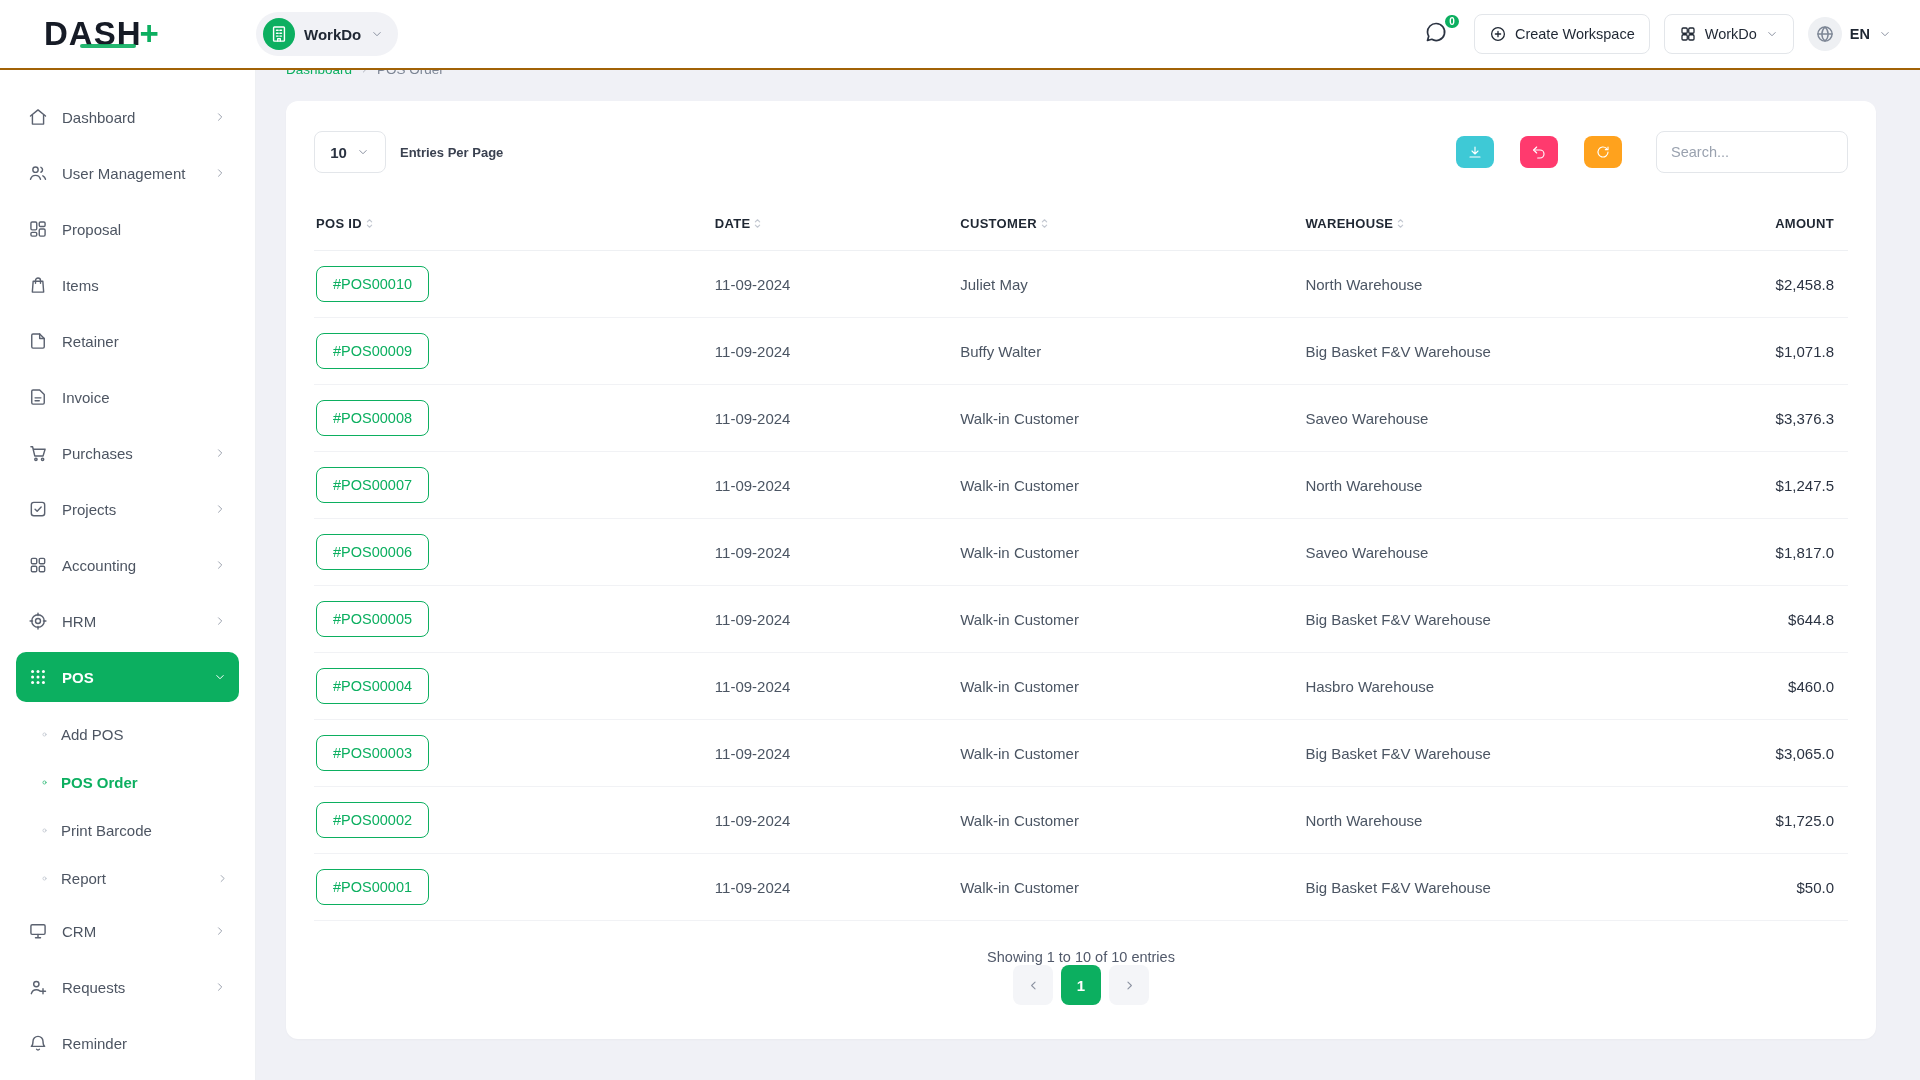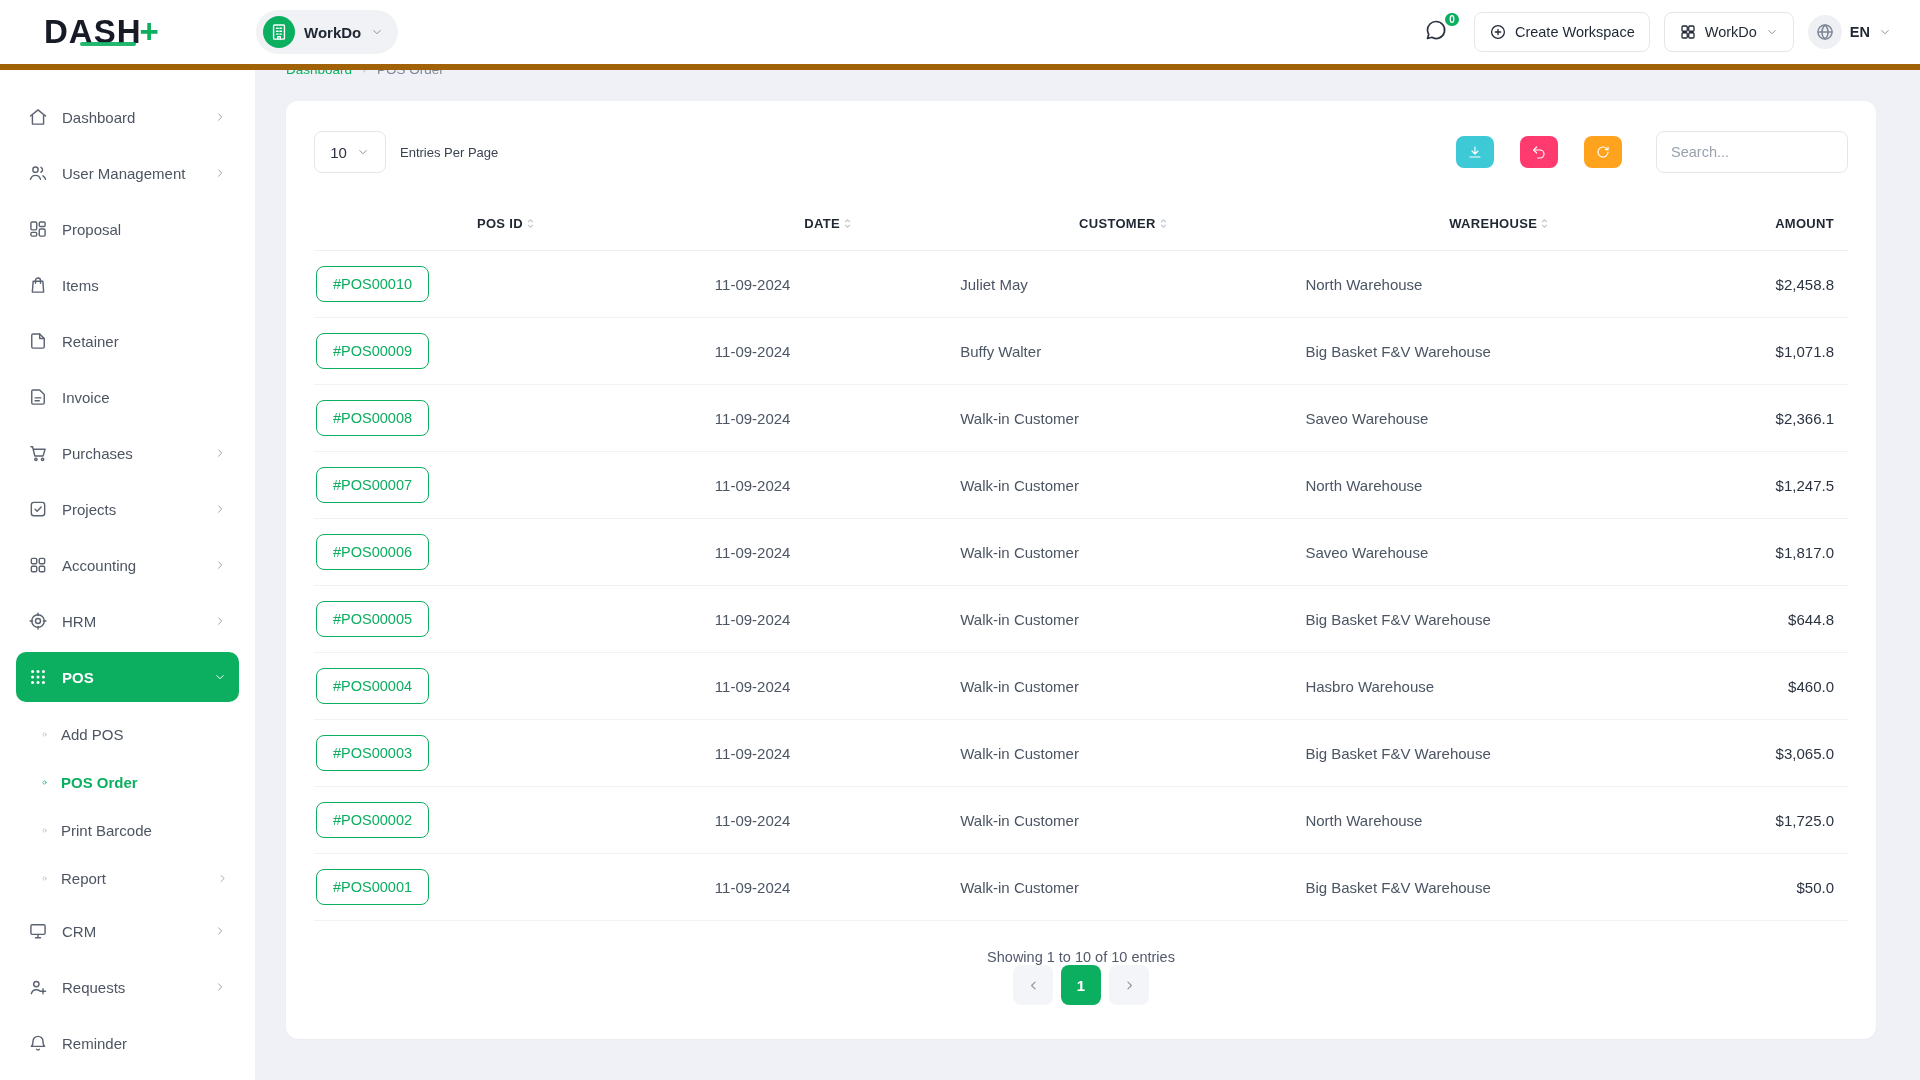--- a/index.html
+++ b/index.html
@@ -11,21 +11,21 @@
     font-size:15px;
   }
   svg { display:block; width:100%; height:100%; }
   .ic { display:inline-flex; flex:none; }
   .i24{width:24px;height:24px}.i18{width:18px;height:18px}.i14{width:14px;height:14px}
 
   
   .topbar {
     position:fixed; top:0; left:0; right:0; height:70px;
     background:#fff; display:flex; align-items:center; z-index:20;
-    border-bottom:6px solid #a16207;
+    border-bottom:2px solid #a16207;
   }
   .logo-wrap { width:256px; flex:none; display:flex; align-items:center; padding-left:44px; }
   .logo { position:relative; font-weight:bold; font-size:33px; letter-spacing:1px; color:#161b26; cursor:pointer; }
   .logo .plus { color:var(--accent,#0caf60); font-weight:bold; margin-left:-2px; }
   .logo::after { content:""; position:absolute; left:36px; bottom:5px; width:56px; height:4px;
     background:var(--accent,#0caf60); border-radius:3px; opacity:.9; }
   .ws-pill {
     display:flex; align-items:center; gap:9px; background:#f1f2f6;
     border-radius:24px; padding:6px 14px 6px 7px; cursor:pointer; font-weight:600; font-size:15px;
   }
@@ -84,41 +84,41 @@
   .pa-btn { width:36px; height:30px; border:none; border-radius:8px; color:#fff; cursor:pointer;
     display:flex; align-items:center; justify-content:center; }
   .pa-btn .ic { width:16px; height:16px; }
 
   
   .card {
     margin-top:24px; background:#fff; border-radius:12px; padding:30px 28px 34px;
     box-shadow:0 1px 2px rgba(16,24,40,.03);
   }
   .toolbar { display:flex; align-items:center; justify-content:space-between; }
-  .toolbar-left { display:flex; align-items:center; gap:14px; }
+  .toolbar-left { display:flex; align-items:center; gap:14px;font-weight:bold; }
   .select {
     display:flex; align-items:center; justify-content:center; gap:9px; width:72px; height:42px;
     border:1px solid #e3e6ea; border-radius:8px; cursor:pointer; font-size:15px; color:#2b3342;
   }
   .epp-label { font-size:13px; color:#3a4150; }
   .toolbar-right { display:flex; align-items:center; gap:26px; }
   .tbtn { width:38px; height:32px; border:none; border-radius:8px; color:#fff; cursor:pointer;
     display:flex; align-items:center; justify-content:center; }
   .tbtn .ic { width:16px; height:16px; }
   .search {
     width:192px; height:42px; border:1px solid #e3e6ea; border-radius:8px; margin-left:8px;
     padding:0 14px; font-size:14.5px; font-family:inherit; color:#2b3342; outline:none;
   }
   .search::placeholder { color:#9aa2af; }
 
   
   table { width:100%; border-collapse:collapse; margin-top:24px; table-layout:fixed; }
   th { text-align:left; padding:19px 14px 19px 2px; border-bottom:1px solid #eef0f3;
        font-size:13px; font-weight:bold; color:#1f2733; letter-spacing:.3px; }
-  th .th-flex { display:flex; align-items:center; justify-content:center; }
+  th .th-flex { display:flex; align-items:center; justify-content:flex-start; }
   th.col-right .th-flex { justify-content:flex-end; }
   .sort { width:15px; height:15px; color:#c2c7d0; }
   th:nth-child(1){width:26%} th:nth-child(2){width:16%} th:nth-child(3){width:22.5%}
   th:nth-child(4){width:26.5%} th:nth-child(5){width:9%}
   td { padding:15px 14px 15px 2px; border-bottom:1px solid #f1f2f5; font-size:15px; color:#4b5563; }
   td.col-right { text-align:right; color:#2b3342; }
   .pos-badge {
     display:inline-block; padding:9px 16px; border:1px solid var(--accent,#0caf60);
     color:var(--accent,#0caf60); border-radius:8px; font-size:14.5px; cursor:pointer; background:#fff;
   }
@@ -593,21 +593,21 @@
             <td>11-09-2024</td>
             <td>Buffy Walter</td>
             <td>Big Basket F&amp;V Warehouse</td>
             <td class="col-right">$1,071.8</td>
           </tr>
           <tr>
             <td><span class="pos-badge">#POS00008</span></td>
             <td>11-09-2024</td>
             <td>Walk-in Customer</td>
             <td>Saveo Warehouse</td>
-            <td class="col-right">$2,366.1</td>
+            <td class="col-right">$3,376.3</td>
           </tr>
           <tr>
             <td><span class="pos-badge">#POS00007</span></td>
             <td>11-09-2024</td>
             <td>Walk-in Customer</td>
             <td>North Warehouse</td>
             <td class="col-right">$1,247.5</td>
           </tr>
           <tr>
             <td><span class="pos-badge">#POS00006</span></td>

